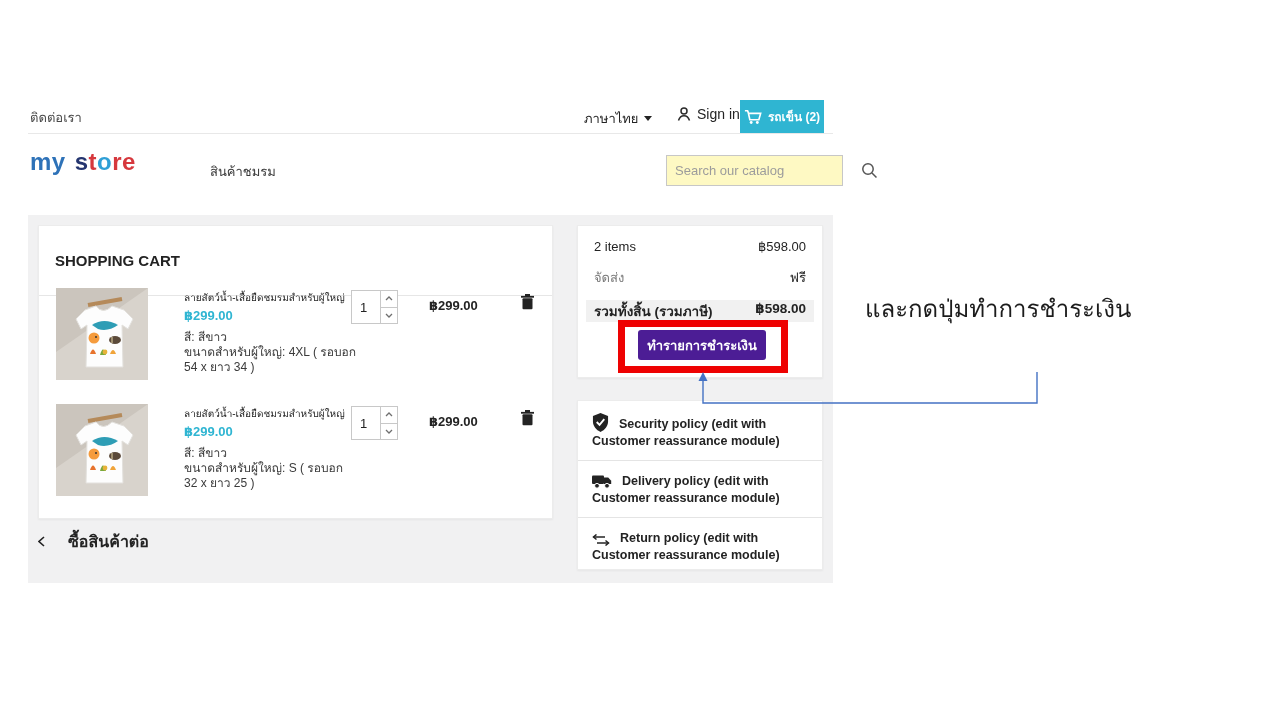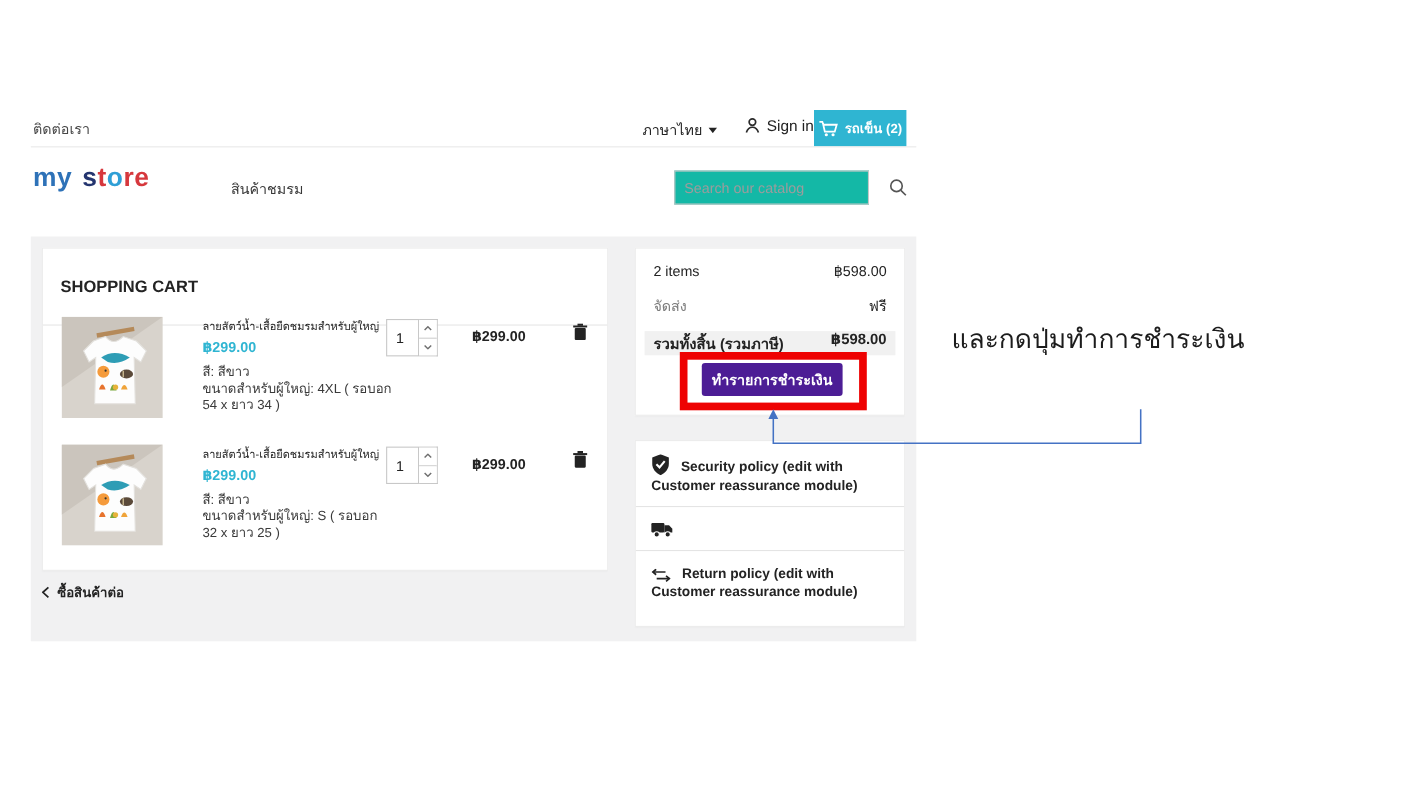--- a/index.html
+++ b/index.html
@@ -20,21 +20,21 @@
   .logo { left:30px; top:148px; font-size:24px; font-weight:bold; letter-spacing:.5px; cursor:pointer; }
   .logo span { display:inline; }
   .l-m,.l-y { color:#2e72b8; }
   .l-y { margin-right:9px; }
   .l-s { color:#24356f; }
   .l-t { color:#d6383d; }
   .l-o { color:#2f9fd6; }
   .l-r { color:#d6383d; }
   .l-e { color:#d6383d; }
   .nav-item { left:210px; top:161px; font-size:13px; color:#383838; cursor:pointer; }
-  .search { left:613px; top:155px; width:177px; height:31px; border:1px solid #c7c7c7; background:#14b8a6; display:flex; align-items:center; }
+  .search { left:666px; top:155px; width:177px; height:31px; border:1px solid #c7c7c7; background:#fef9c3; display:flex; align-items:center; }
   .search input { flex:1; border:none; outline:none; font-size:13px; color:#444; padding:0 8px; font-family:inherit; background:transparent; }
   .search input::placeholder { color:#9c9c9c; }
   .search-ic { padding:0 9px 0 2px; display:flex; cursor:pointer; }
 
   
   .band { left:28px; top:215px; width:805px; height:368px; background:#f1f1f2; }
   .card { position:absolute; background:#fff; border:1px solid #ececec; box-shadow:0 1px 2px rgba(0,0,0,.05); }
   .cart-card { left:38px; top:225px; width:515px; height:294px; }
   .cart-head { padding:26px 16px; font-size:15px; font-weight:bold; color:#232323; border-bottom:1px solid #e6e6e6; }
 
@@ -45,21 +45,21 @@
   .p-price { font-size:13px; font-weight:bold; color:#2fb5d2; margin-top:2px; }
   .p-attr { font-size:12px; color:#3a3a3a; line-height:15px; margin-top:7px; }
   .qty { position:absolute; left:312px; top:2px; display:flex; height:34px; }
   .qty input { width:30px; height:34px; border:1px solid #c8c8c8; font-size:13px; color:#232323; padding-left:8px; font-family:inherit; }
   .spin { width:17px; display:flex; flex-direction:column; border:1px solid #c8c8c8; border-left:none; }
   .spin button { flex:1; border:none; background:#fff; cursor:pointer; display:flex; align-items:center; justify-content:center; padding:0; }
   .spin button:first-child { border-bottom:1px solid #c8c8c8; }
   .line-price { position:absolute; left:390px; top:10px; width:84px; font-size:13px; font-weight:bold; color:#232323; }
   .trash { position:absolute; left:482px; top:6px; cursor:pointer; background:none; border:none; }
 
-  .continue { left:38px; top:529px; display:flex; align-items:center; gap:7px; font-size:12px; font-weight:600; color:#232323; cursor:pointer; }
+  .continue { left:38px; top:529px; display:flex; align-items:center; gap:23px; font-size:16px; font-weight:600; color:#232323; cursor:pointer; }
 
   
   .sum-card { left:577px; top:225px; width:246px; height:153px; }
   .sum-row { display:flex; justify-content:space-between; padding:0 16px; font-size:13px; color:#232323; margin-top:13px; }
   .sum-row.muted .lab { color:#7a7a7a; }
   .tot-row { margin:12px 8px 0; background:#f1f1f1; display:flex; justify-content:space-between; padding:0 8px; font-size:13.5px; font-weight:bold; color:#232323; }
   .checkout { position:absolute; left:60px; top:104px; width:128px; height:30px; background:#4c1d95; border:none; border-radius:3px;
               color:#fff; font-size:13px; font-weight:bold; cursor:pointer; font-family:inherit; }
 
   
@@ -249,21 +249,21 @@
         <path d="M9 0l8 3v6c0 5-3.5 9-8 11-4.5-2-8-6-8-11V3z" fill="#232323"></path>
         <polyline points="5,9.5 8,12.5 13,6.5" fill="none" stroke="#fff" stroke-width="2"></polyline>
       </svg><span>Security policy (edit with Customer reassurance module)</span>
     </div>
     <div class="rea-item">
       <svg width="20" height="15" viewBox="0 0 20 15">
         <rect x="0" y="1.5" width="12" height="8.5" rx="1" fill="#232323"></rect>
         <path d="M12 3.5h4.2l3 3.2V10H12z" fill="#232323"></path>
         <circle cx="5" cy="11.8" r="2.4" fill="#232323" stroke="#fff" stroke-width="1"></circle>
         <circle cx="15" cy="11.8" r="2.4" fill="#232323" stroke="#fff" stroke-width="1"></circle>
-      </svg>
+      </svg><span>Delivery policy (edit with Customer reassurance module)</span>
     </div>
     <div class="rea-item">
       <svg width="18" height="12" viewBox="0 0 18 12">
         <path d="M4.5 0.5L1.5 3l3 2.5" fill="none" stroke="#232323" stroke-width="1.5"></path>
         <line x1="1.5" y1="3" x2="13" y2="3" stroke="#232323" stroke-width="1.5"></line>
         <path d="M13.5 6.5l3 2.5-3 2.5" fill="none" stroke="#232323" stroke-width="1.5"></path>
         <line x1="5" y1="9" x2="16.5" y2="9" stroke="#232323" stroke-width="1.5"></line>
       </svg><span>Return policy (edit with Customer reassurance module)</span>
     </div>
   </div>

